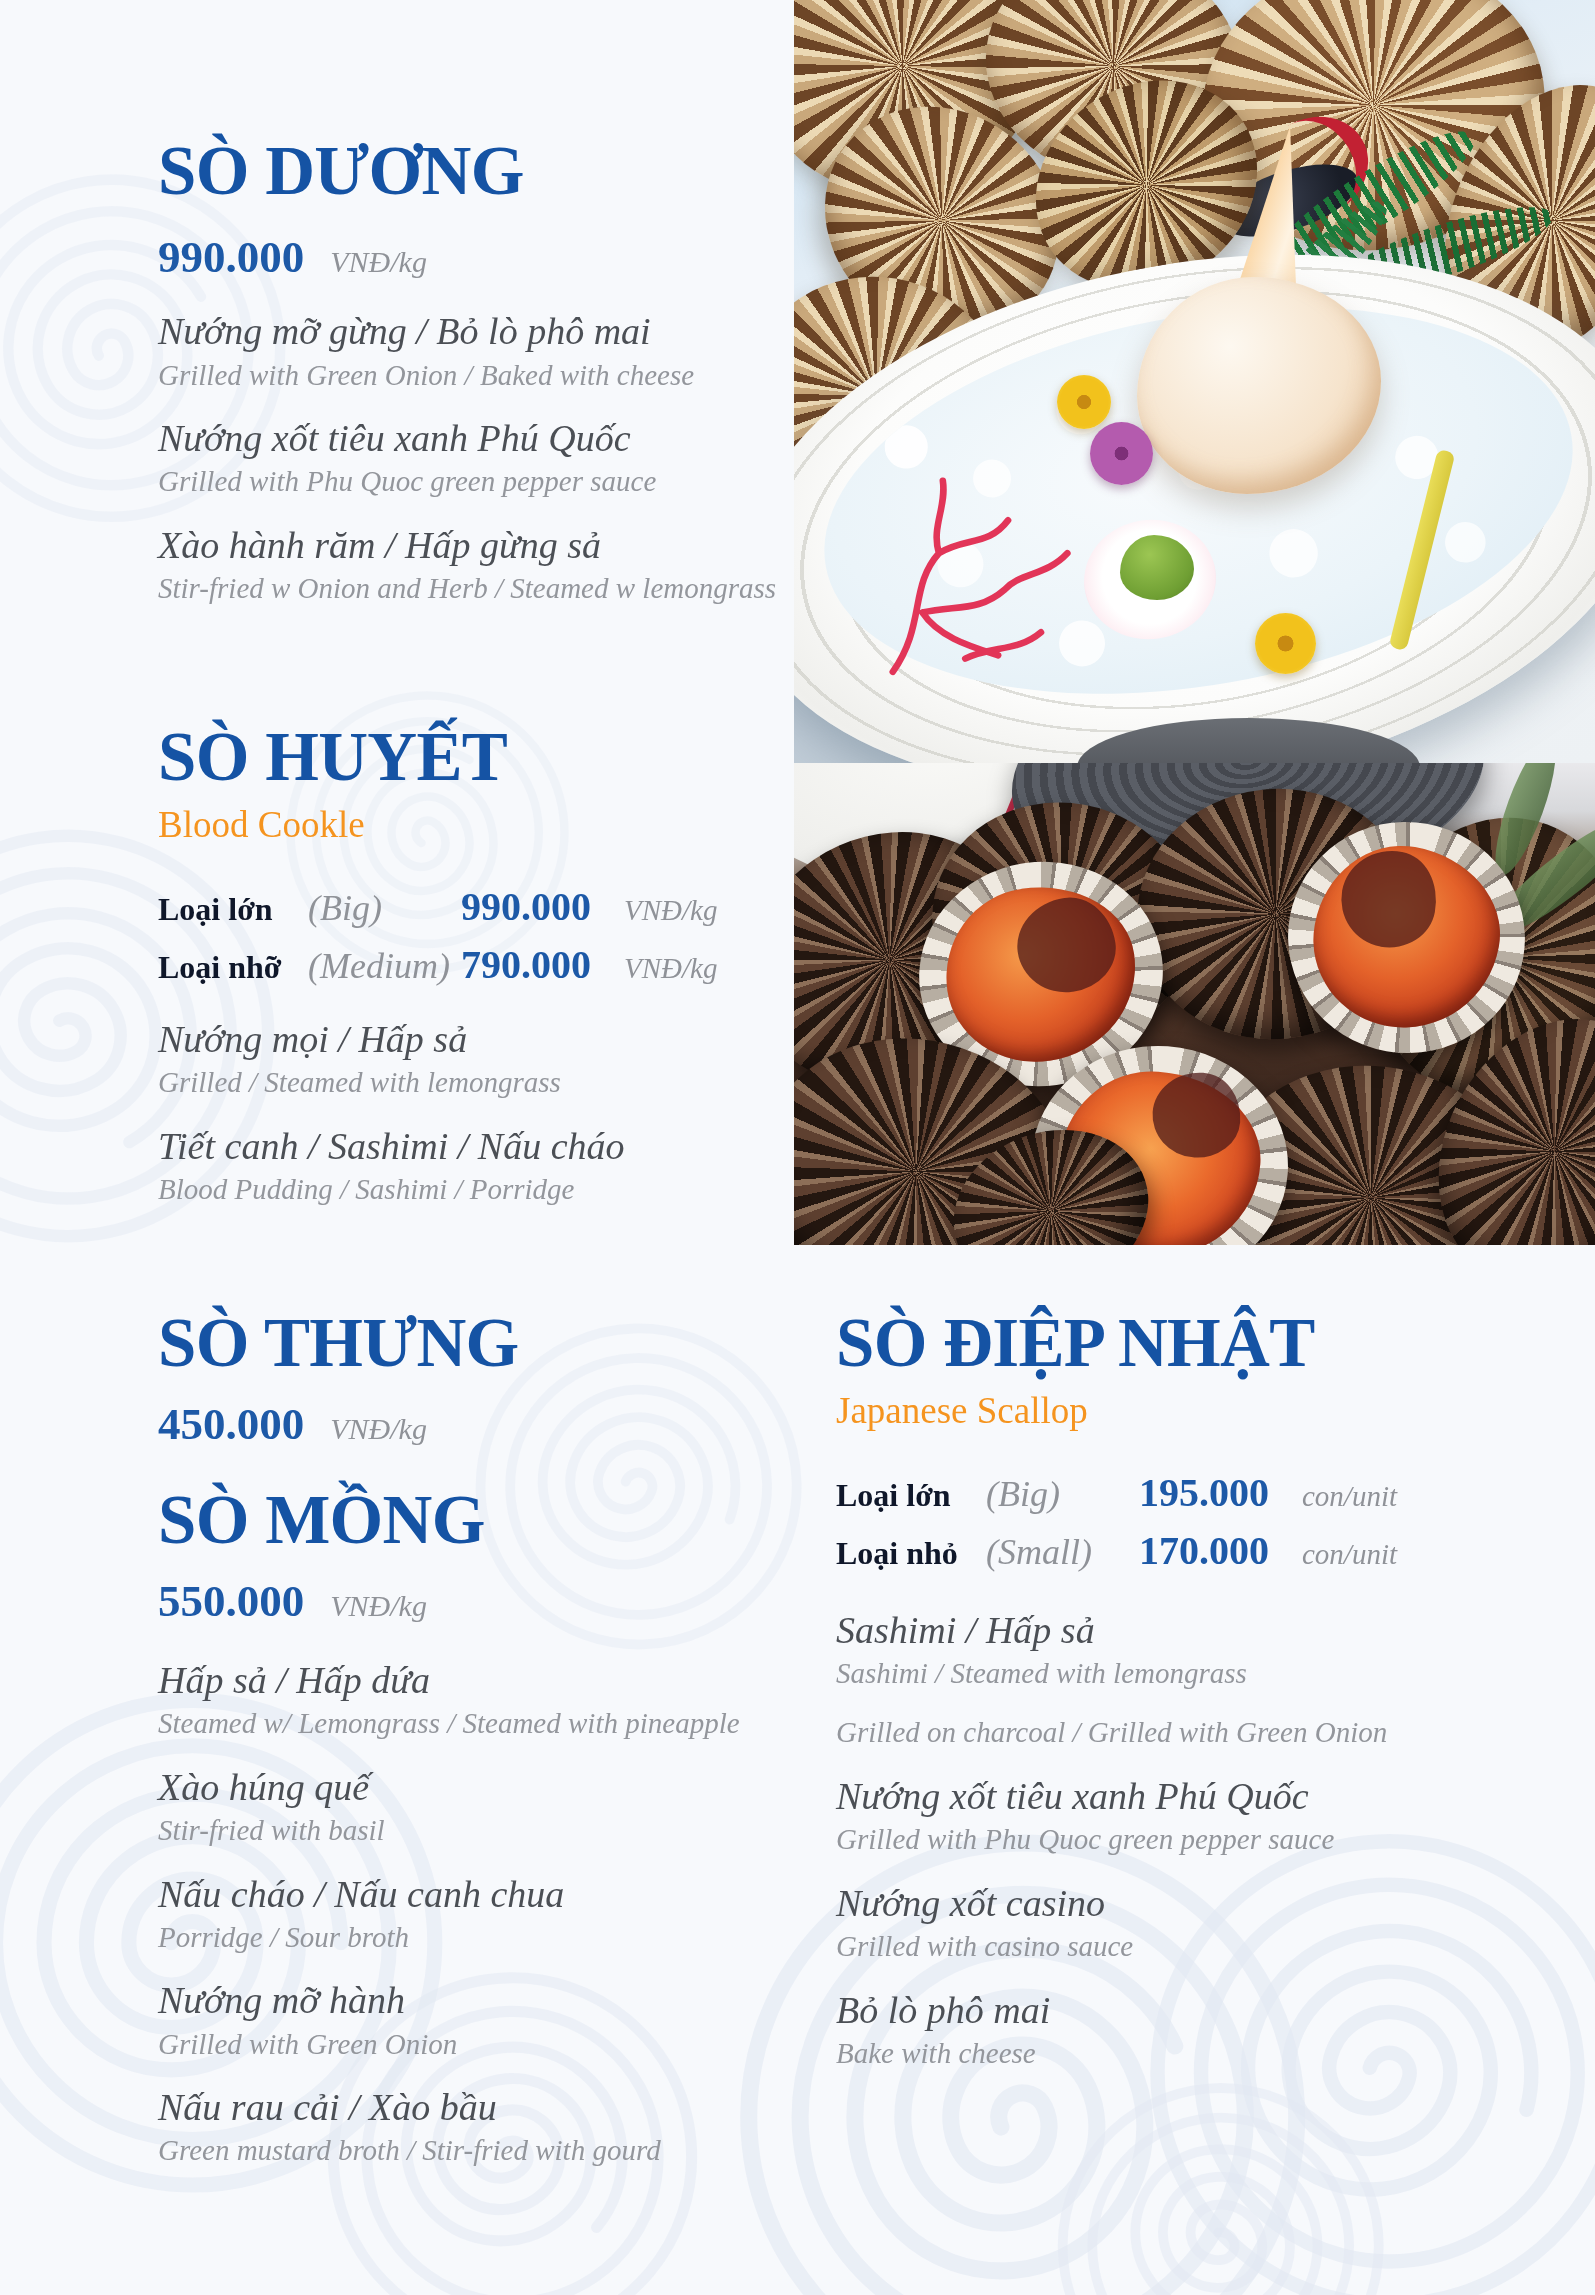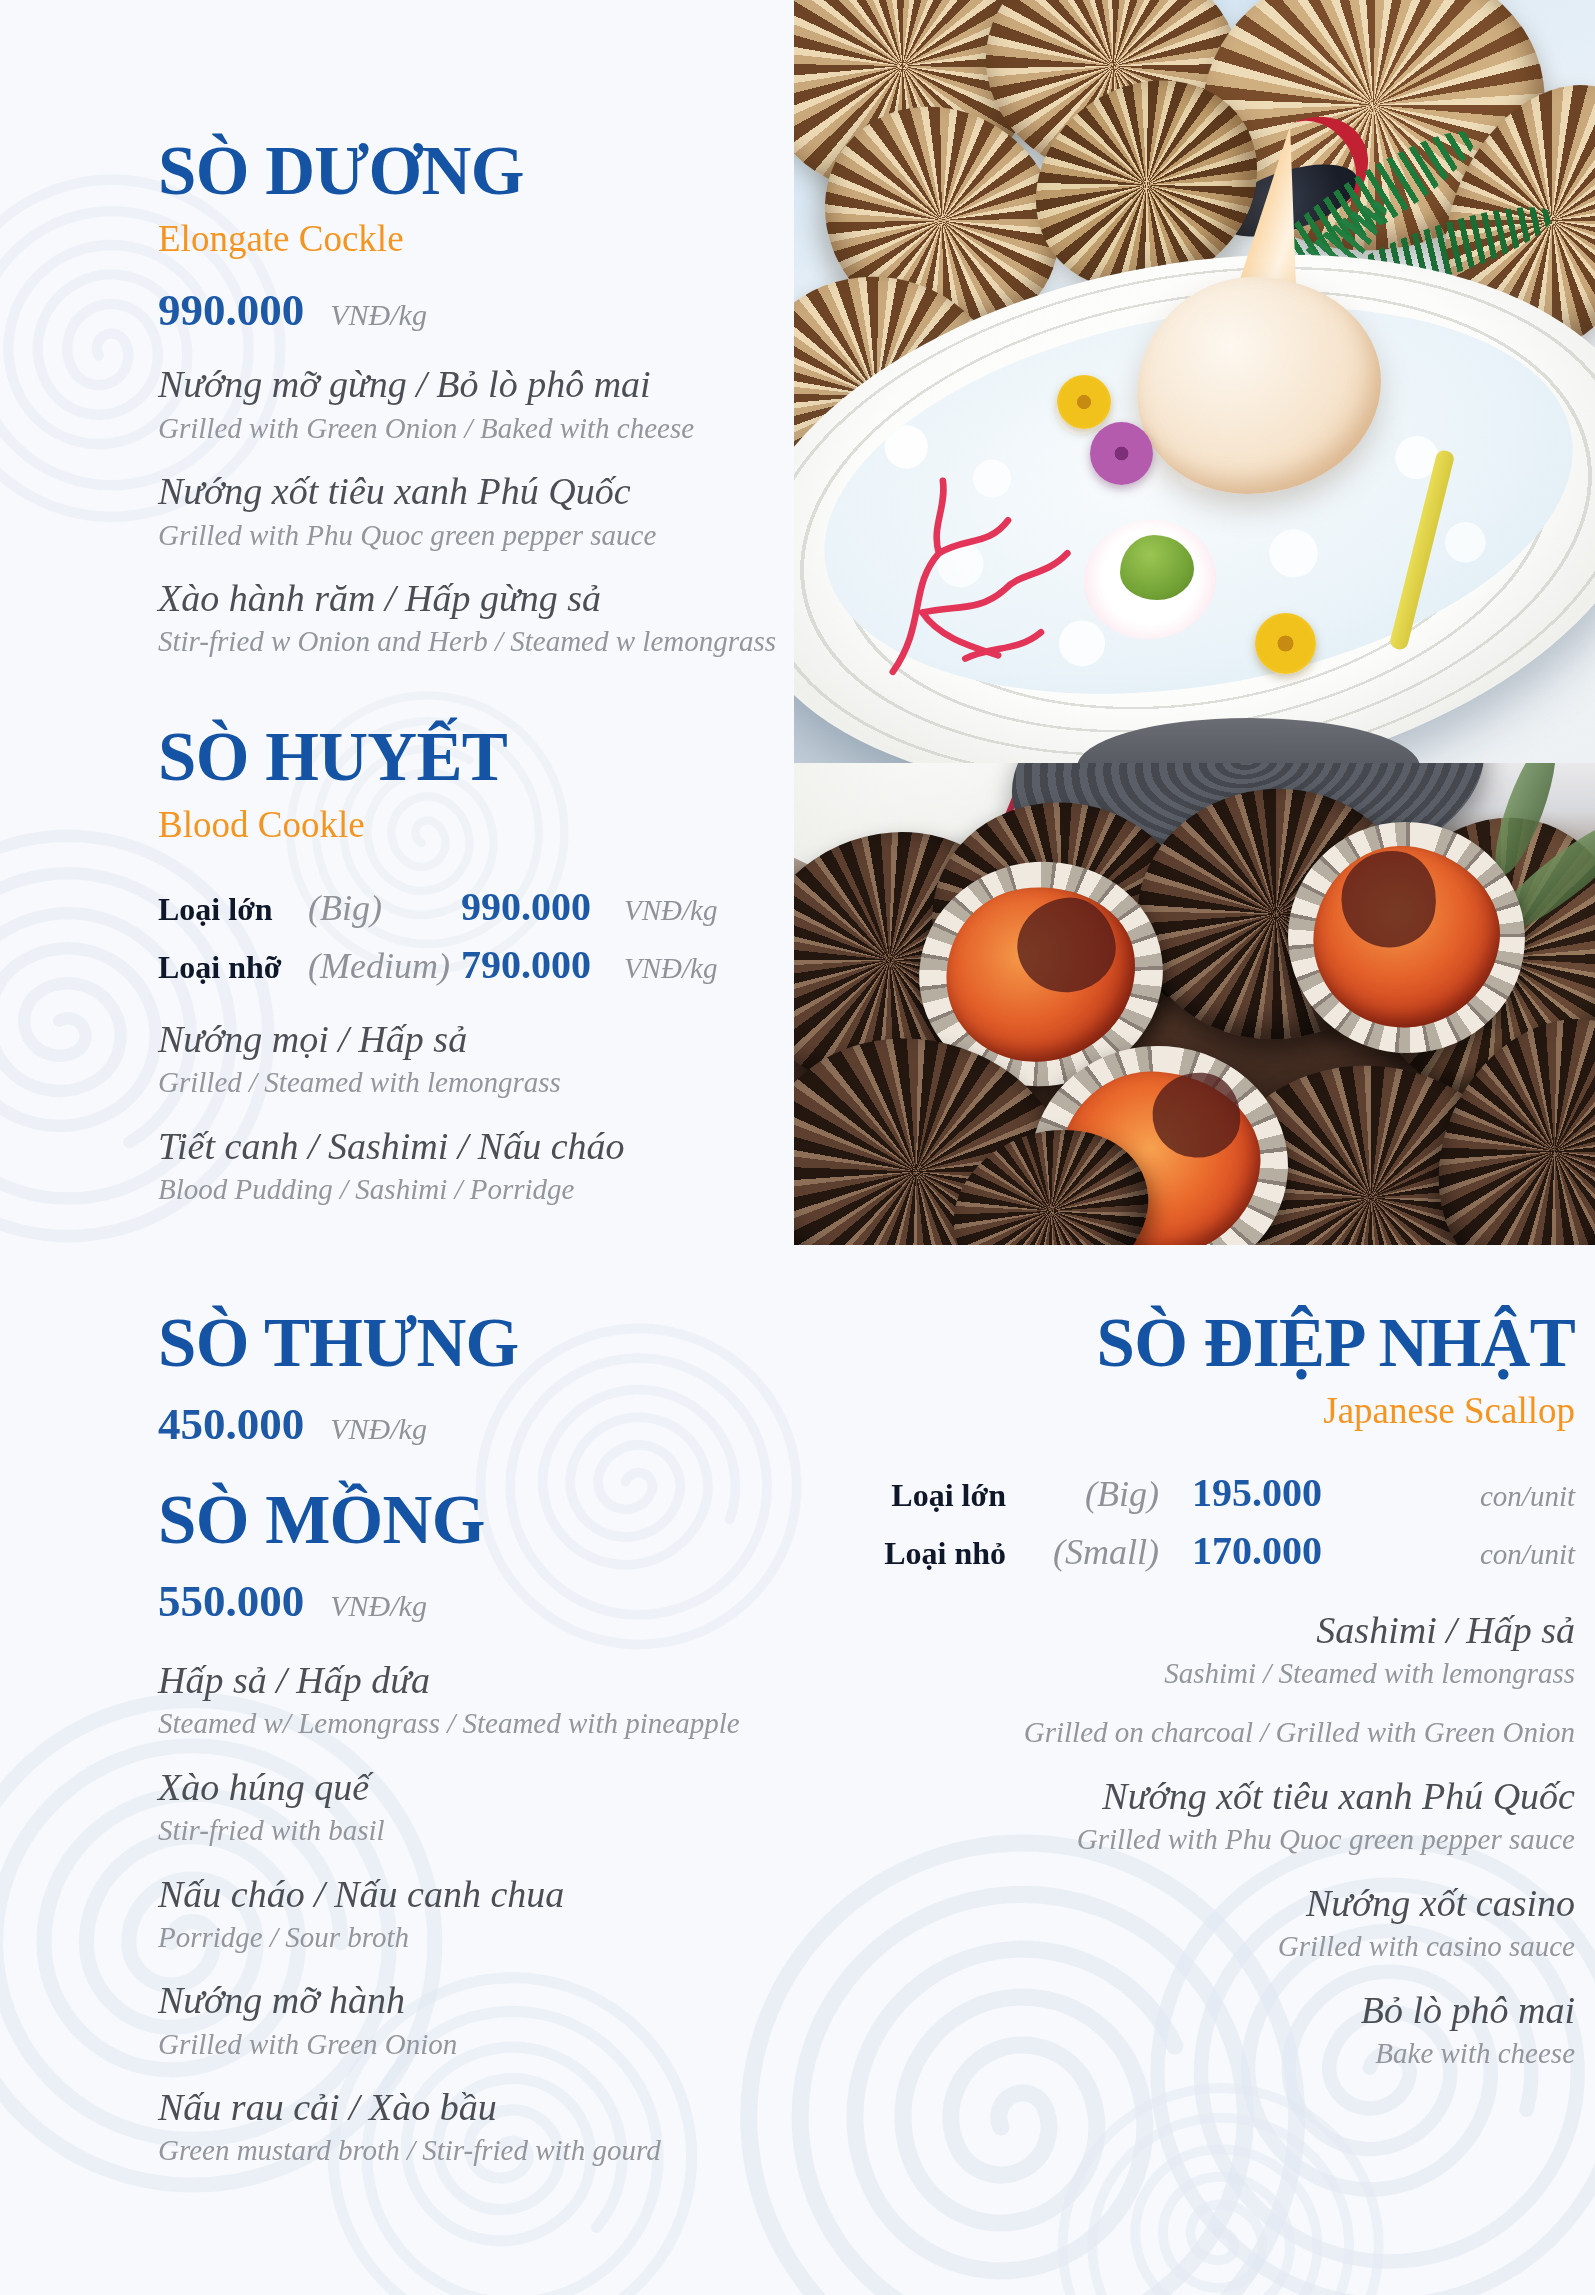--- a/index.html
+++ b/index.html
@@ -8,21 +8,21 @@
     background:#f7f9fc;
     font-family:"Liberation Serif","DejaVu Serif",serif;
   }
   
   .watermark{position:absolute;inset:0;pointer-events:none;}
   
   .section{position:absolute;}
   #sec0{left:158px;top:135px;width:652px;}
   #sec1{left:158px;top:721px;width:665px;}
   #sec23{left:158px;top:1307px;width:705px;}
-  #sec4{left:856px;top:1307px;width:719px;text-align:right;}
+  #sec4{left:836px;top:1307px;width:719px;}
   .sec-title{font-size:69px;font-weight:700;color:#1553a4;line-height:1.05;letter-spacing:-0.7px;}
   .sec-title.second{margin-top:37px;}
   .sec-sub{font-size:37px;color:#f5941f;margin-top:10.5px;line-height:1.15;}
   .price-row{margin-top:28px;display:flex;align-items:baseline;gap:26px;}
   .price-row.tight{margin-top:22.4px;}
   .price{font-size:45px;font-weight:700;color:#1d59a7;line-height:1;}
   .unit{font-size:30px;font-style:italic;color:#8f9298;}
   .variants{margin-top:37px;}
   .variant{display:grid;grid-template-columns:150px 153px 163px auto;align-items:baseline;margin-top:10.5px;}
   .v-label{font-size:32px;font-weight:700;color:#0f172a;line-height:1.15;}
@@ -162,21 +162,20 @@
     <div class="shell dark" style="left:652px;top:250px;width:217px;height:277px;transform:rotate(28deg);"></div>
     <div class="open" style="left:237px;top:283px;width:257px;height:237px;transform:rotate(4deg);">
       <div class="omeat" style="background:radial-gradient(circle at 45% 42%, #f7a250 0%, #ea6a2c 40%, #cf4420 70%, #8c2a16 96%);"></div>
       <div class="blotch" style="left:46%;top:10%;width:34%;height:36%;"></div>
     </div>
     <div class="shell dark" style="left:158px;top:369px;width:198px;height:158px;transform:rotate(-18deg);"></div>
   </div>
 
   <div class="section" id="sec0">
     <div class="sec-title">SÒ DƯƠNG</div>
-    <div class="sec-sub">Elongate Cockle</div>
     <div class="price-row">
       <span class="price">990.000</span>
       <span class="unit">VNĐ/kg</span>
     </div>
     <div class="dishes tight">
       <div class="dish">
         <div class="dish-vi">Nướng mỡ gừng / Bỏ lò phô mai</div>
         <div class="dish-en">Grilled with Green Onion / Baked with cheese</div>
       </div>
       <div class="dish">

